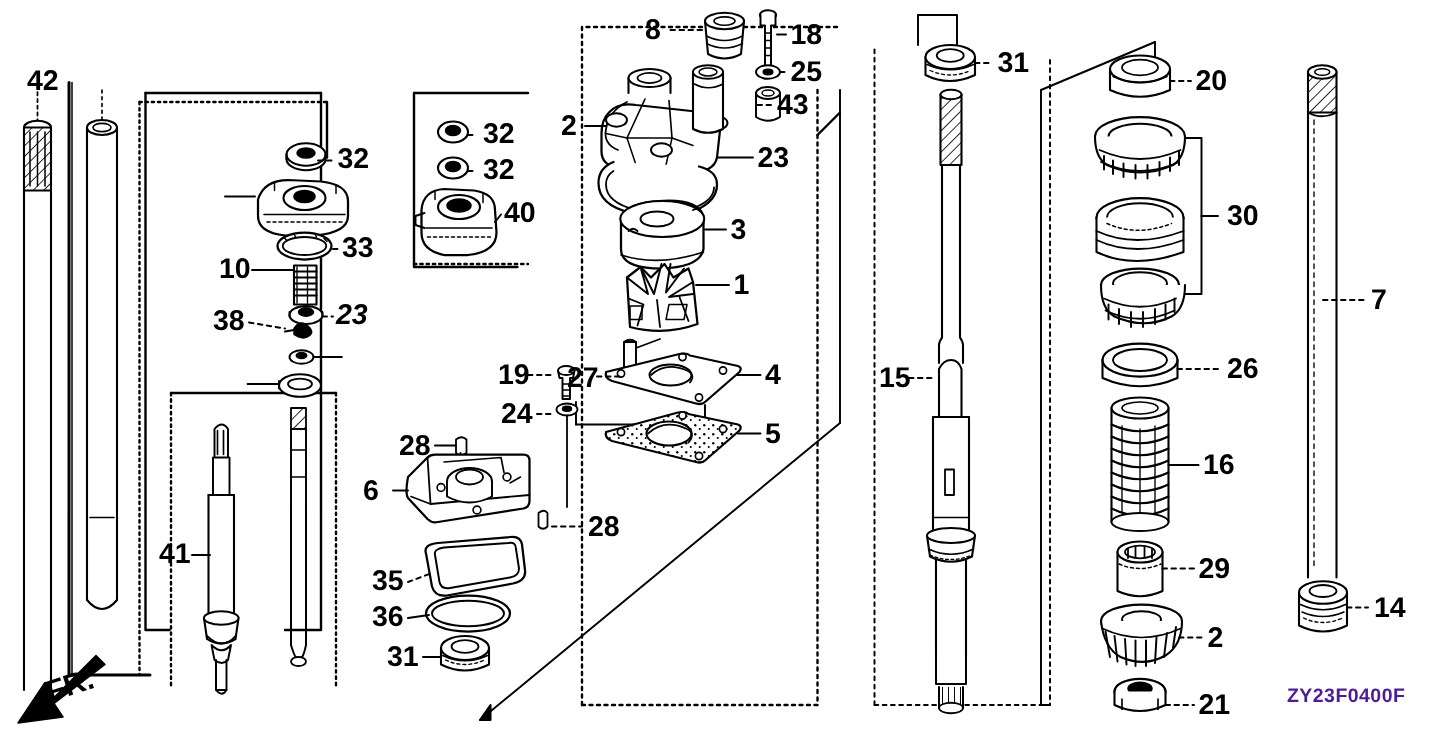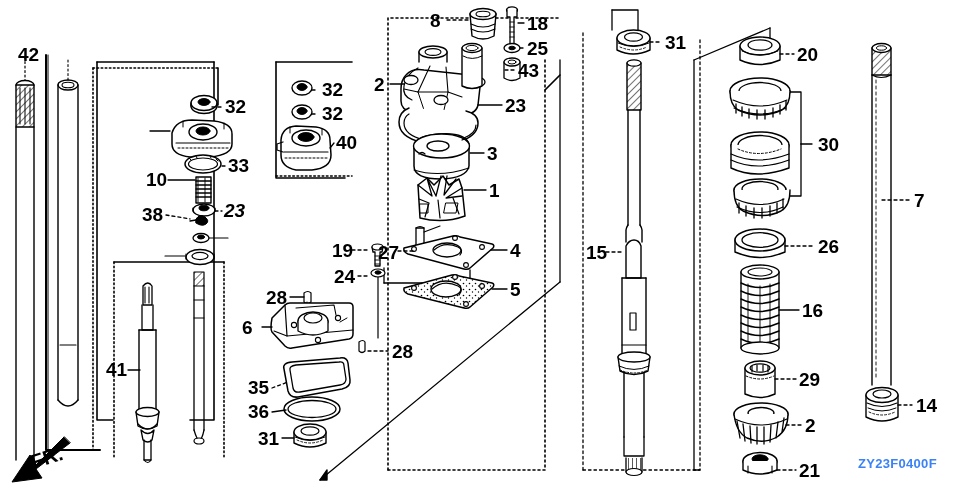--- a/index.html
+++ b/index.html
@@ -3,21 +3,21 @@
 <meta charset="utf-8">
 <title>Parts Diagram</title>
 <style>
   html,body{margin:0;padding:0;background:#ffffff;}
   body{font-family:"Liberation Sans", sans-serif;}
   #stage{position:relative;width:955px;height:493px;background:#fff;overflow:hidden;}
   #stage svg{position:absolute;left:0;top:0;}
   .lbl{position:absolute;font-family:"Liberation Sans", sans-serif;font-weight:bold;
        color:#000;font-size:19px;line-height:19px;white-space:nowrap;}
   .code{position:absolute;font-family:"Liberation Sans", sans-serif;font-weight:bold;
-        color:#3b82f6;font-size:13px;letter-spacing:0.3px;white-space:nowrap;}
+        color:#4c1d95;font-size:13px;letter-spacing:0.3px;white-space:nowrap;}
   .frtxt{position:absolute;font-family:"Liberation Sans", sans-serif;font-weight:bold;
          font-size:20px;color:#000;white-space:nowrap;
          transform:rotate(-18deg);transform-origin:left top;}
 </style>
 </head>
 <body>
 
 <div id="stage">
 
   <svg width="955" height="493" viewBox="0 0 955 493">

